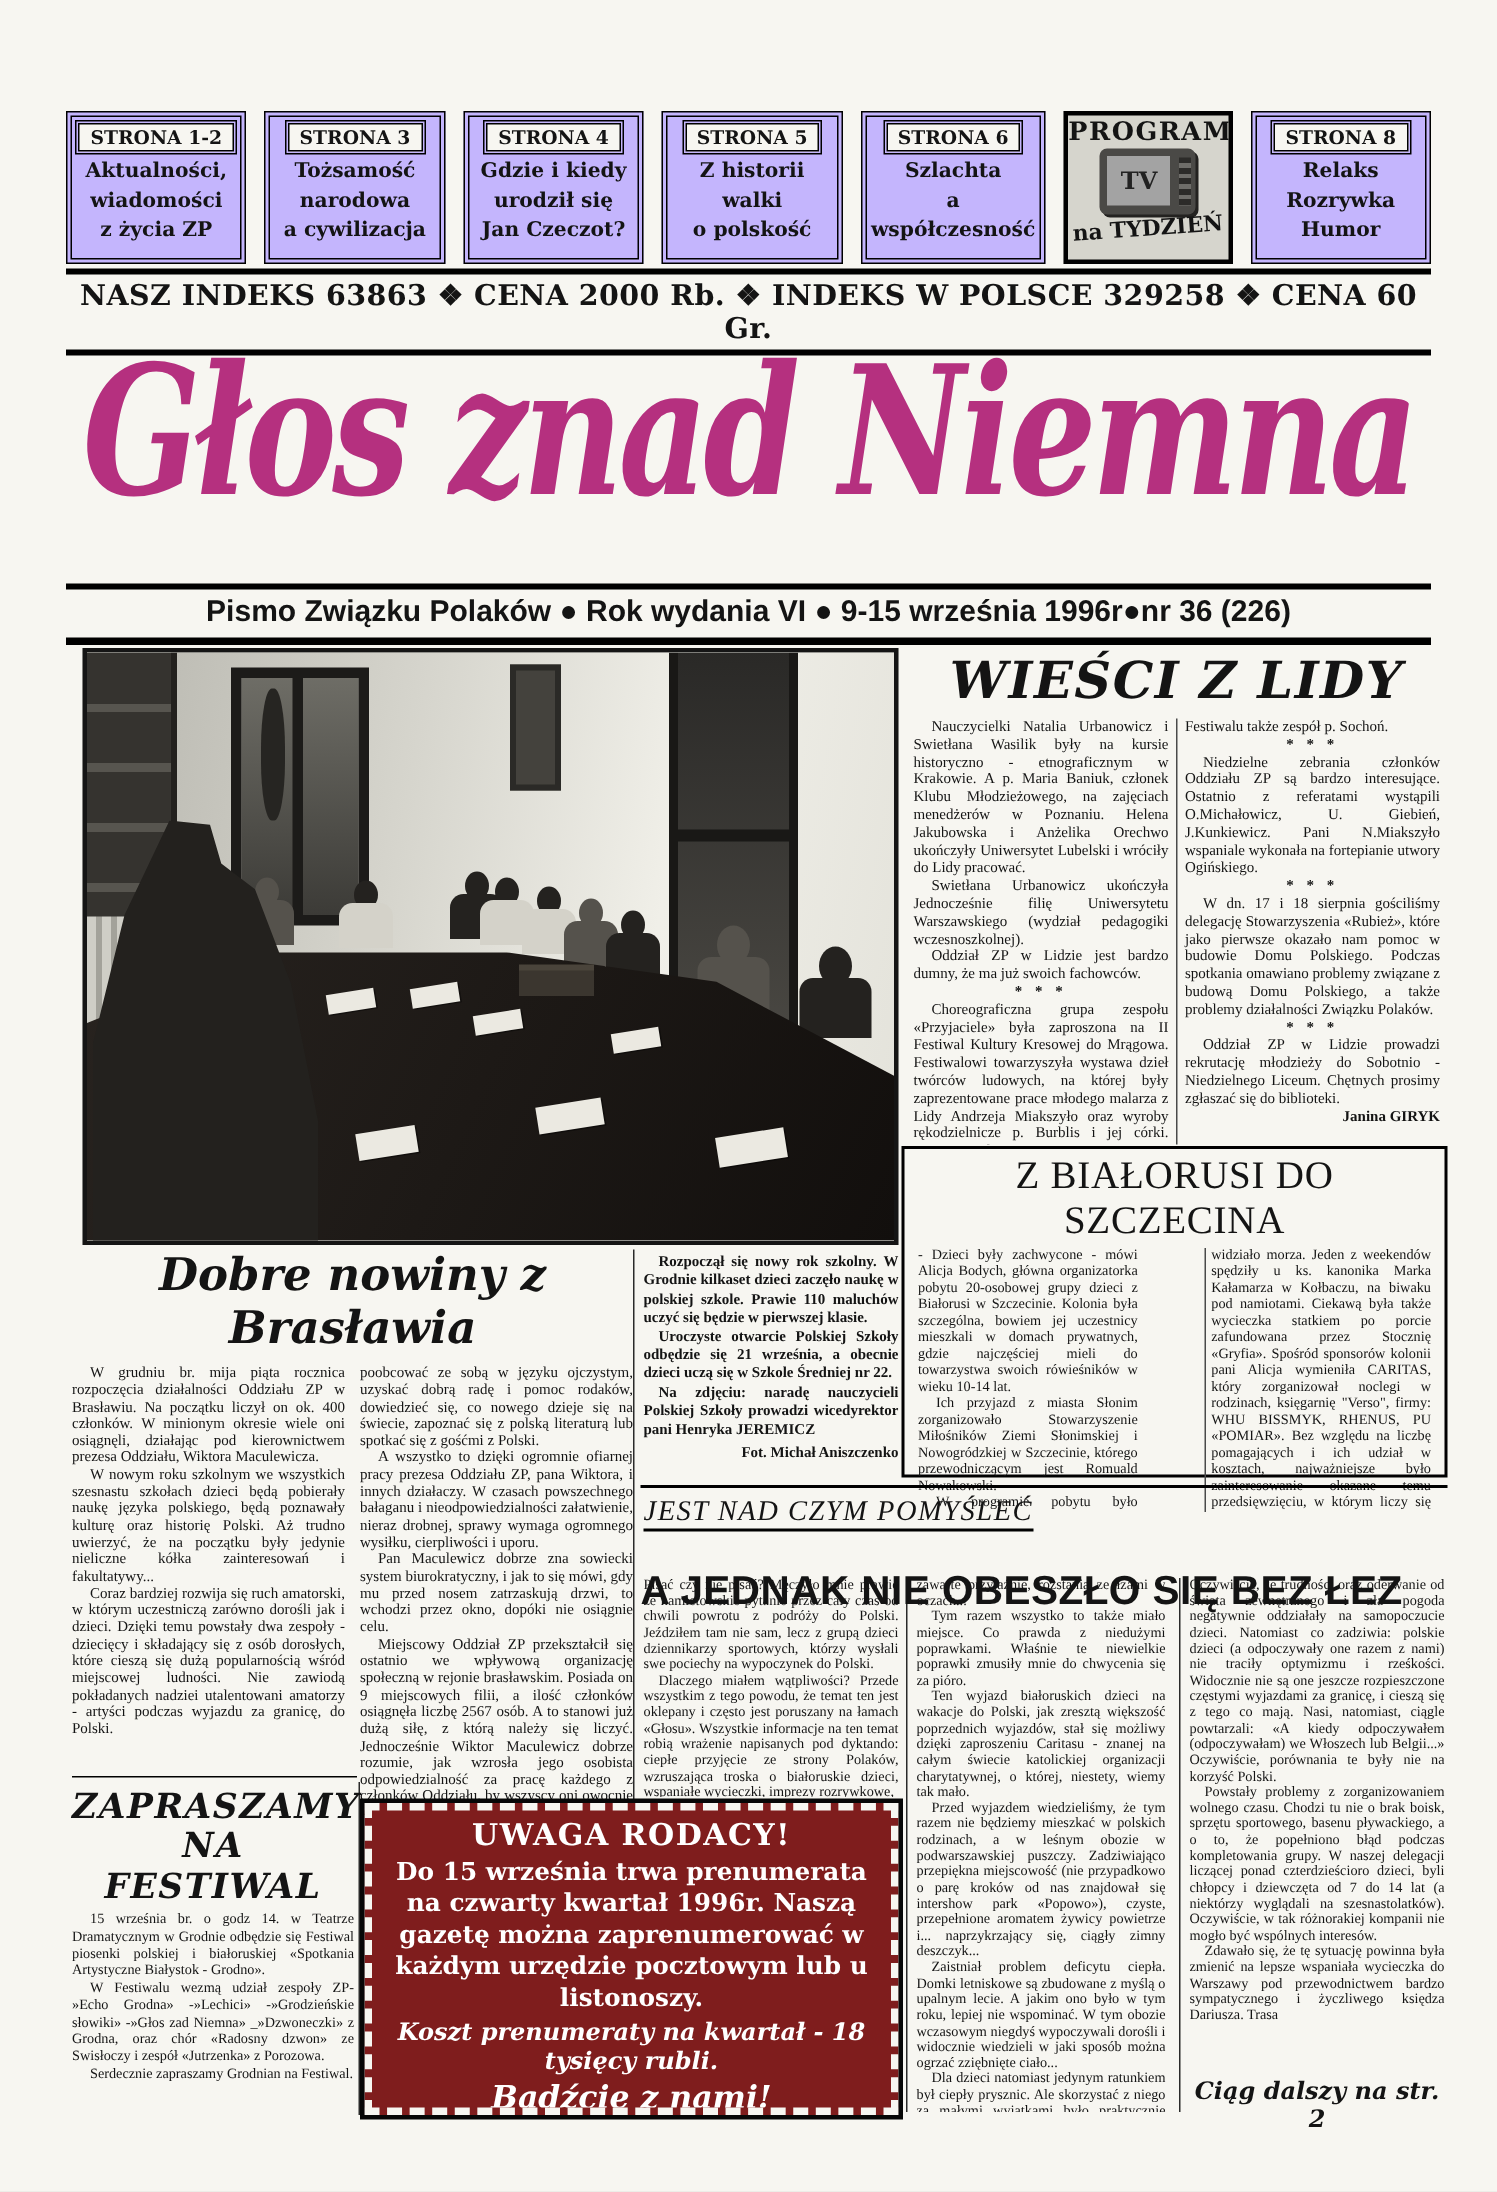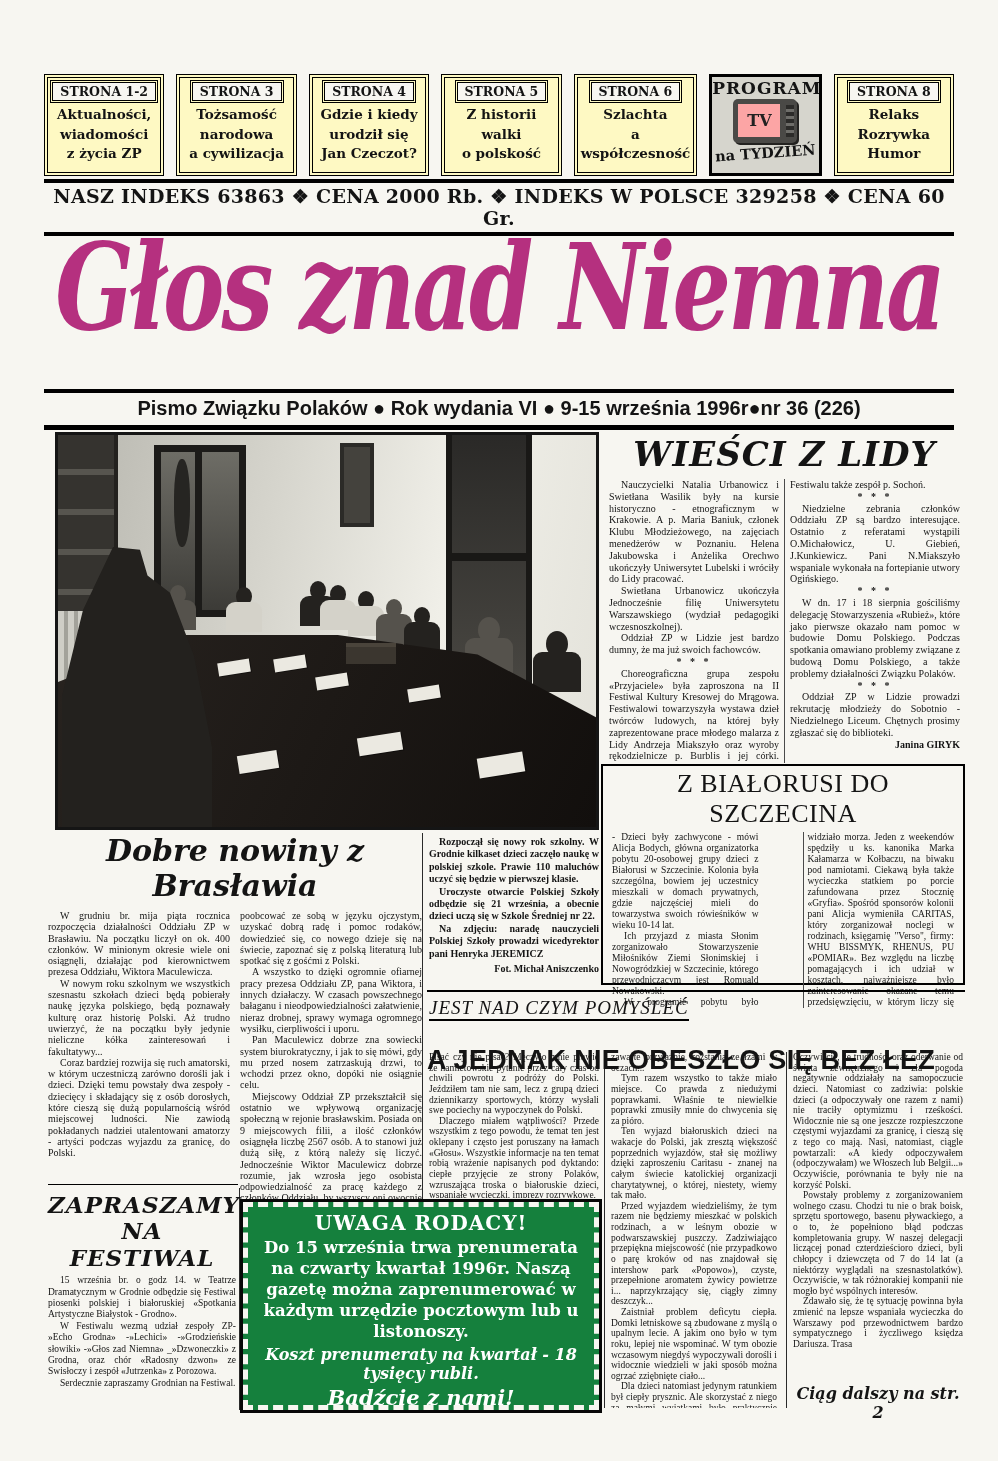--- a/index.html
+++ b/index.html
@@ -5,34 +5,34 @@
 <style>
   * { box-sizing: border-box; margin: 0; padding: 0; }
   html,body { background:#e6e5e0; }
   .page {
     position:relative; width:998px; height:1461px; margin:0 auto;
     background:#f7f6f1; color:#141414;
     font-family:"Liberation Serif", serif; overflow:hidden;
   }
   
   .navrow { position:absolute; left:44px; top:74px; width:910px; height:102px; display:flex; gap:12px; }
-  .navbox { flex:1; border:4px double #000; background:#fef9c3; text-align:center; padding:0 3px; }
+  .navbox { flex:1; border:4px double #000; background:#c4b5fd; text-align:center; padding:0 3px; }
   .nb-title {
     display:inline-block; border:1px solid #000; outline:1px solid #000; outline-offset:1px;
     background:#f7f6f1; font-family:"DejaVu Serif", serif; font-weight:bold; font-size:12.5px;
     padding:1px 7px; margin-top:4px; white-space:nowrap;
   }
   .nb-body {
     margin-top:4px; font-family:"DejaVu Serif", serif; font-weight:bold; font-size:13.5px;
     line-height:1.45; white-space:pre-line;
   }
   .tvbox { flex:1; border:3px solid #000; background:#d6d5cd; text-align:center; overflow:hidden; padding-top:1px; }
   .tv-top { font-family:"DejaVu Serif", serif; font-weight:bold; font-size:17px; letter-spacing:1px; }
   .tv-body { position:relative; width:64px; height:44px; margin:1px auto 0; background:#4a4946; border-radius:5px; box-shadow:2px 2px 0 #232220; }
-  .tv-screen { position:absolute; left:5px; top:5px; width:42px; height:33px; background:#fca5a5; display:flex; align-items:center; justify-content:center; font-family:"DejaVu Serif", serif; font-weight:bold; font-size:16px; color:#222; }
+  .tv-screen { position:absolute; left:5px; top:5px; width:42px; height:33px; background:#a3a3a3; display:flex; align-items:center; justify-content:center; font-family:"DejaVu Serif", serif; font-weight:bold; font-size:16px; color:#222; }
   .tv-knobs { position:absolute; right:3px; top:6px; width:8px; height:32px; background:repeating-linear-gradient(#2c2b29 0 4px,#6e6d69 4px 7px); }
   .tv-bottom { font-family:"DejaVu Serif", serif; font-weight:bold; font-size:14.5px; transform:rotate(-4deg); margin-top:1px; }
   
   .indexbar {
     position:absolute; left:44px; top:179px; width:910px;
     border-top:4px solid #000; border-bottom:4px solid #000;
     text-align:center; font-family:"DejaVu Serif", serif; font-weight:bold; font-size:19px;
     padding:2px 0 3px; letter-spacing:0.3px;
   }
   .masthead {
@@ -113,21 +113,21 @@
   .lez-c2 { left:611px; width:166px; height:356px; }
   .lez-c3 { left:793px; width:170px; height:326px; }
   .continued { position:absolute; left:790px; top:1384px; width:176px; text-align:center; font-family:"DejaVu Serif", serif; font-weight:bold; font-style:italic; font-size:16px; }
 
   .festiwal { position:absolute; left:48px; top:1192px; width:188px; height:218px; }
   .festiwal .atitle-i { font-size:23px; letter-spacing:1px; line-height:1.15; white-space:pre-line; margin-bottom:4px; }
   .festiwal .coltext { font-size:9.5px; line-height:1.2; }
 
   .uwaga {
     position:absolute; left:243px; top:1202px; width:356px; height:208px;
-    background:#15803d; border:5px dashed #f7f6f1; outline:3px solid #070707;
+    background:#7f1d1d; border:5px dashed #f7f6f1; outline:3px solid #070707;
     color:#fff; text-align:center; padding:4px 8px; overflow:hidden;
     font-family:"DejaVu Serif", serif;
   }
   .uw-title { font-weight:bold; font-size:20px; letter-spacing:1px; }
   .uw-l1 { font-weight:bold; font-size:16.5px; line-height:1.28; margin-top:2px; }
   .uw-l2 { font-style:italic; font-weight:bold; font-size:16px; margin-top:2px; }
   .uw-l3 { font-style:italic; font-weight:bold; font-size:21px; margin-top:2px; }
 </style>
 </head>
 <body>

